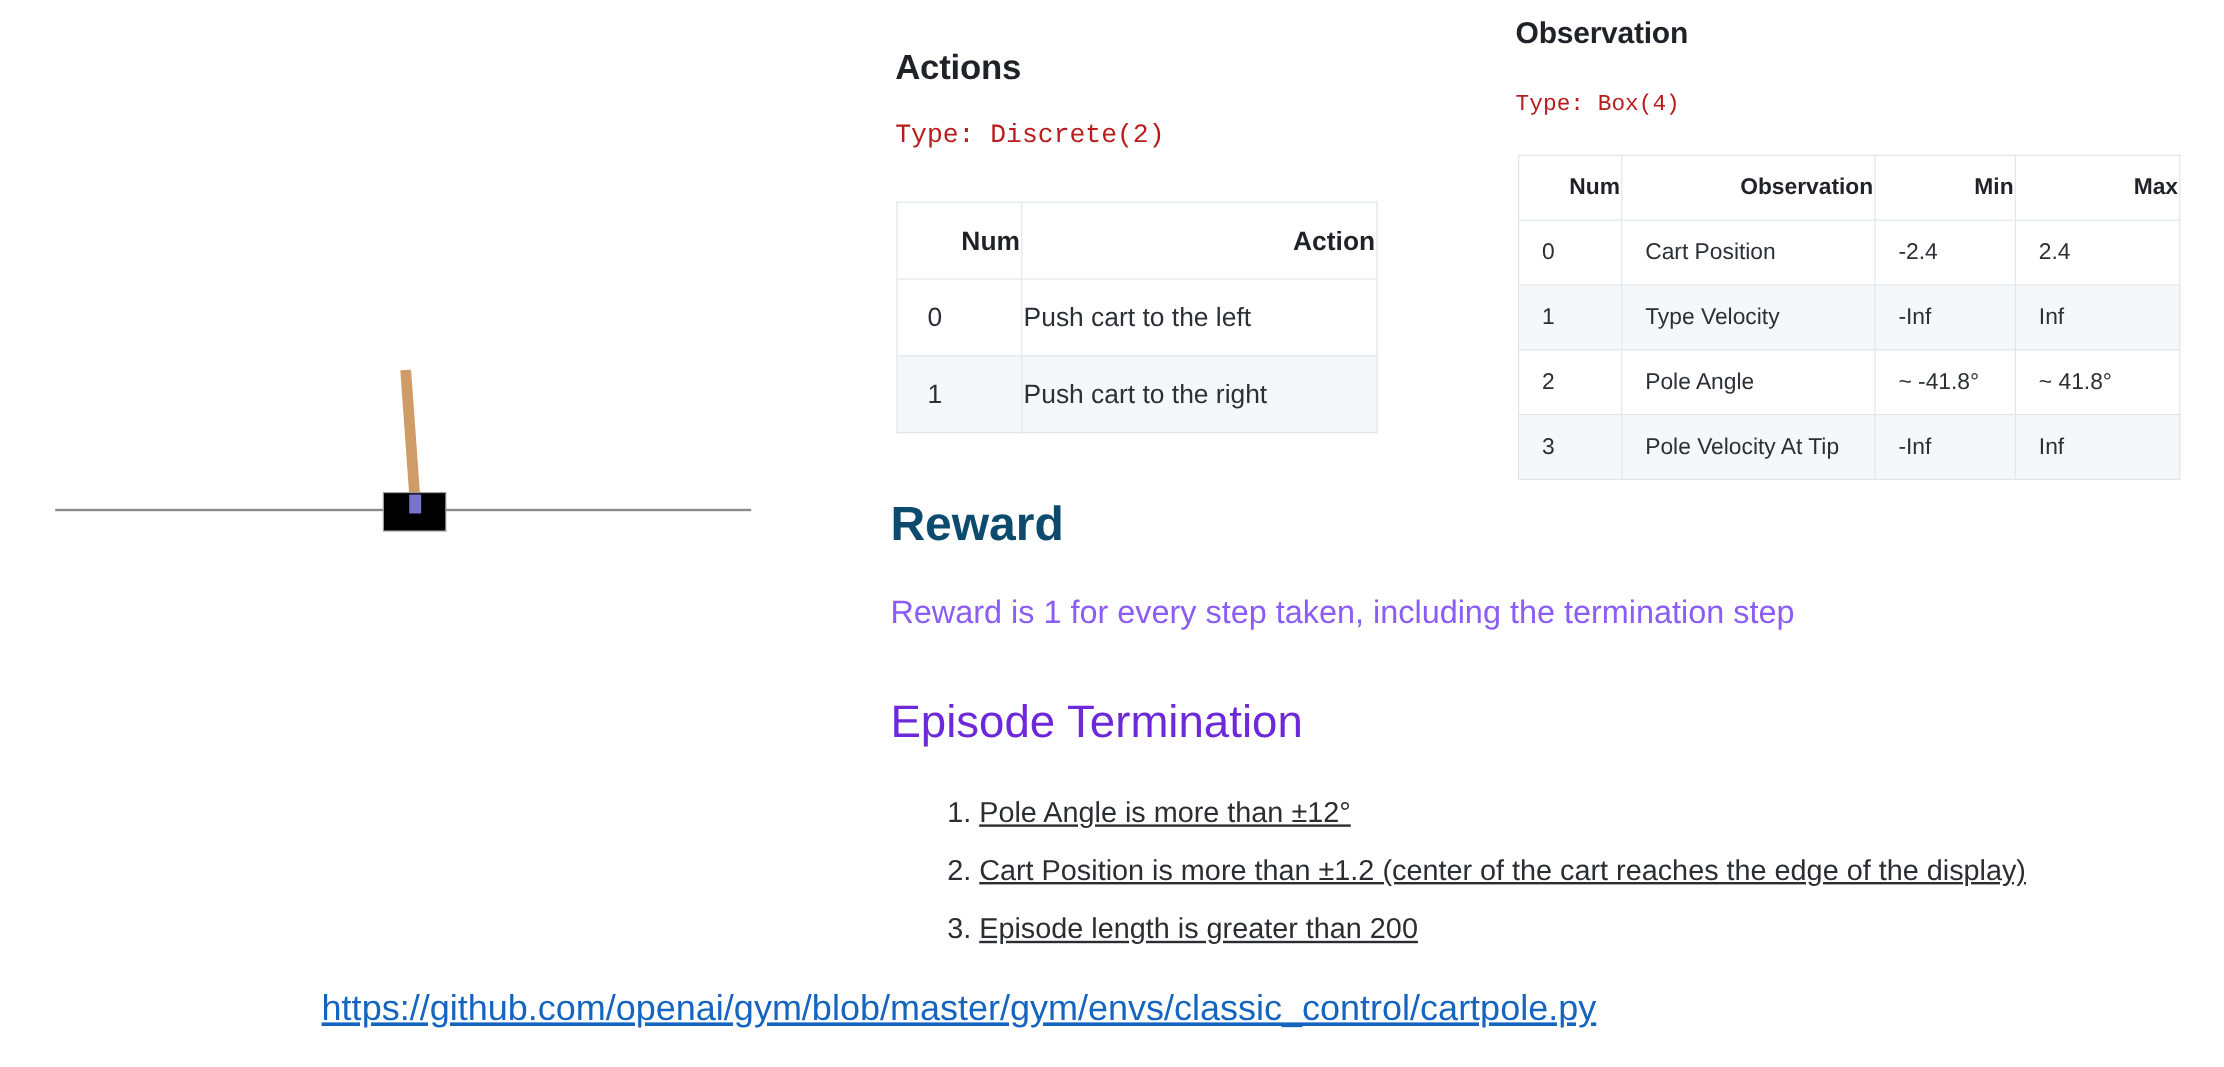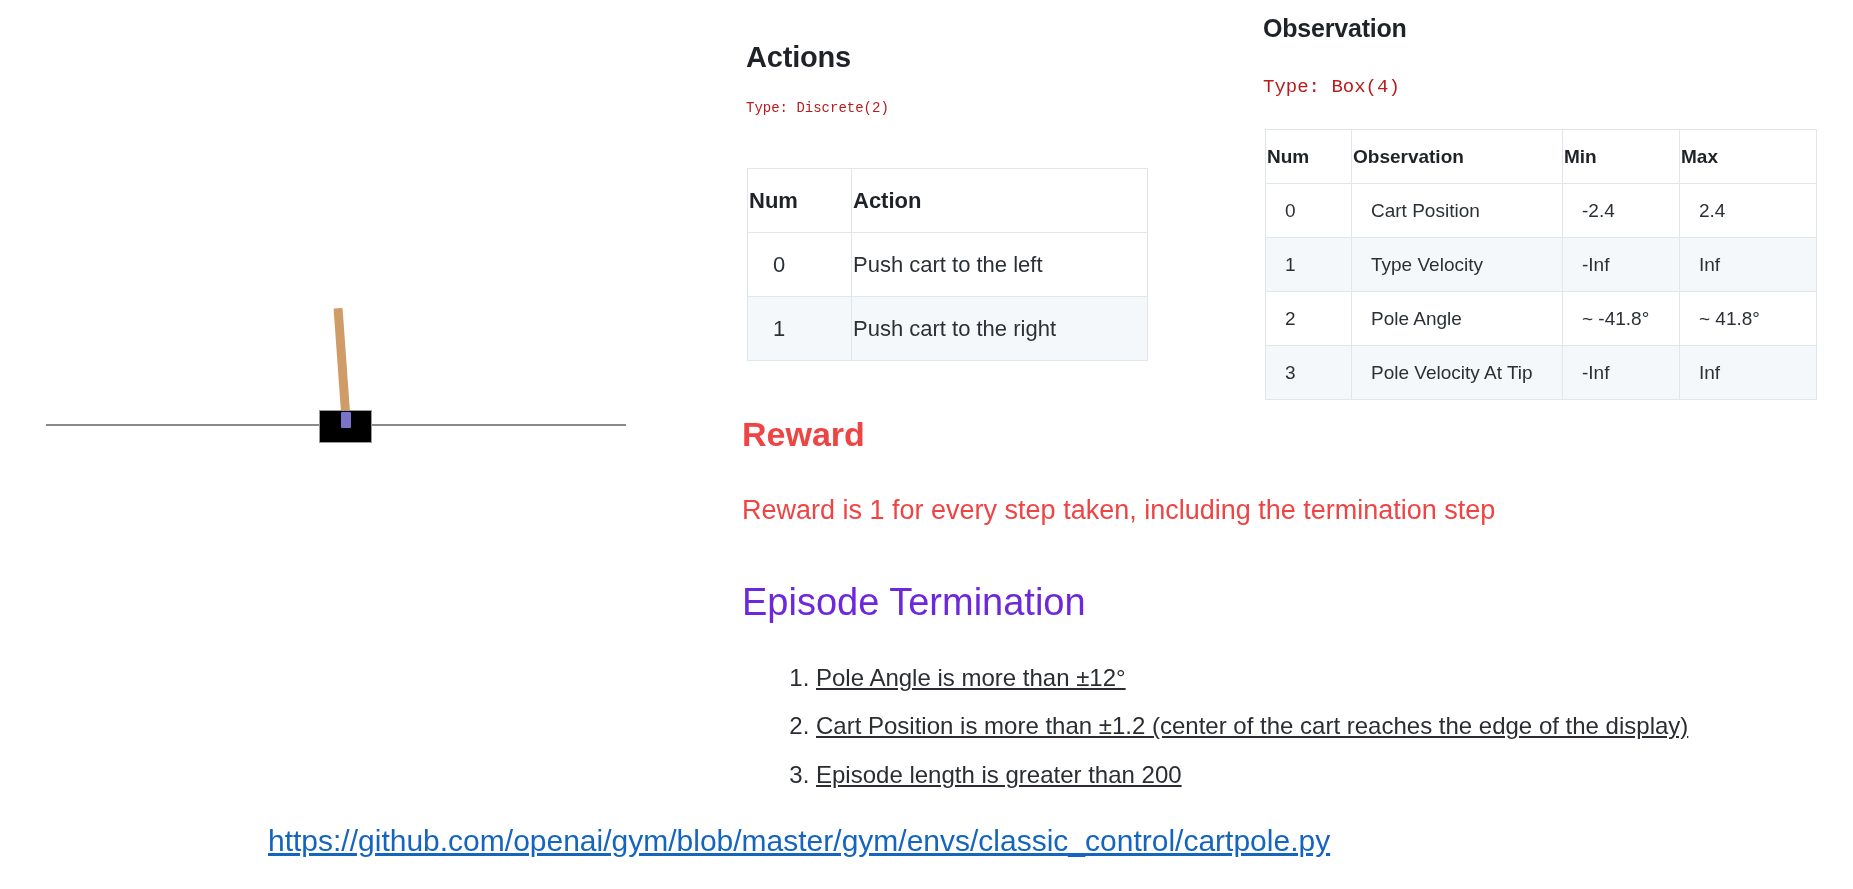--- a/index.html
+++ b/index.html
@@ -79,21 +79,21 @@
     position: absolute;
     left: 746px;
     top: 24px;
     font-size: 29px;
     margin-top: 17px;
   }
   #actions-type {
     position: absolute;
     left: 746px;
     top: 100px;
-    font-size: 14px;
+    font-size: 22px;
     text-align: center;
   }
   #observation-heading {
     position: absolute;
     left: 1263px;
     top: 14px;
     font-size: 25px;
   }
   #observation-type {
     position: absolute;
@@ -112,21 +112,21 @@
   table.ui-table th,
   table.ui-table td {
     border: 1px solid #e1e6ea;
     background: transparent;
     vertical-align: middle;
     color: #2b3036;
     font-weight: normal;
   }
   table.ui-table th {
     font-weight: bold;
-    text-align: left;
+    text-align: right;
     color: #1f2328;
   }
   table.ui-table tr.row-alt td {
     background: #f4f8fa;
   }
 
   
   #actions-table {
     left: 747px;
     top: 168px;
@@ -160,30 +160,30 @@
 
   
   .condensed {
     font-family: "Liberation Sans Narrow", "Liberation Sans", sans-serif;
     transform-origin: 0 0;
   }
   #reward-heading {
     position: absolute;
     left: 742px;
     top: 415px;
-    font-size: 34px;
+    font-size: 40px;
     font-weight: bold;
-    color: #ef4444;
+    color: #0c4a6e;
   }
   #reward-text {
     position: absolute;
     left: 742px;
     top: 495px;
     font-size: 27px;
-    color: #ef4444;
+    color: #8b5cf6;
     white-space: nowrap;
   }
   #termination-heading {
     position: absolute;
     left: 742px;
     top: 581px;
     font-size: 38px;
     font-weight: normal;
     color: #6d28d9;
   }

